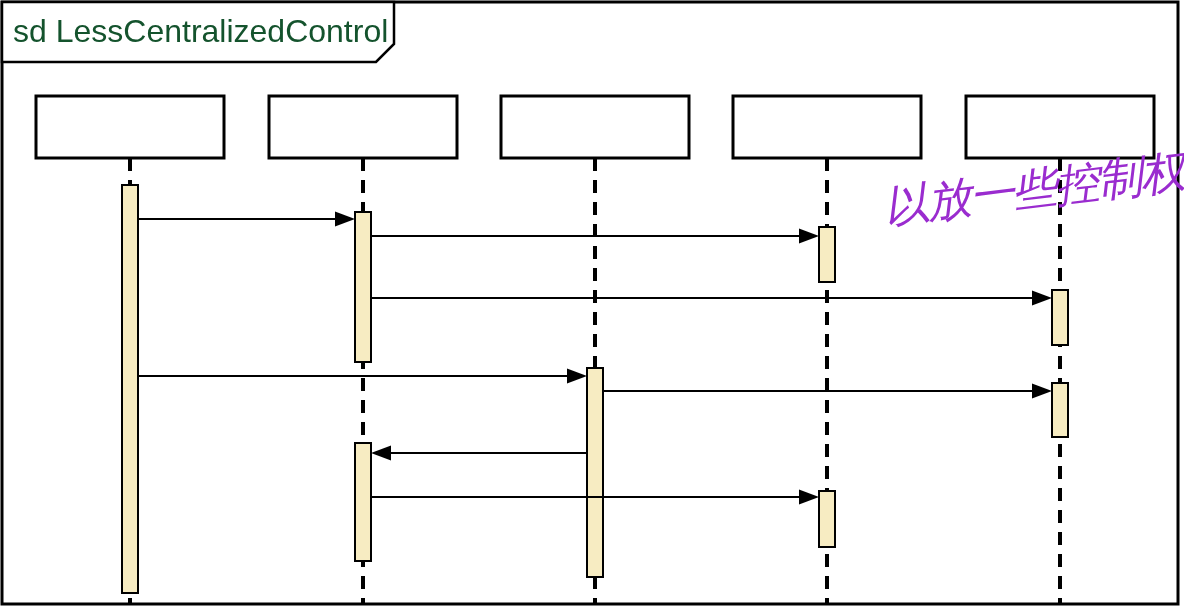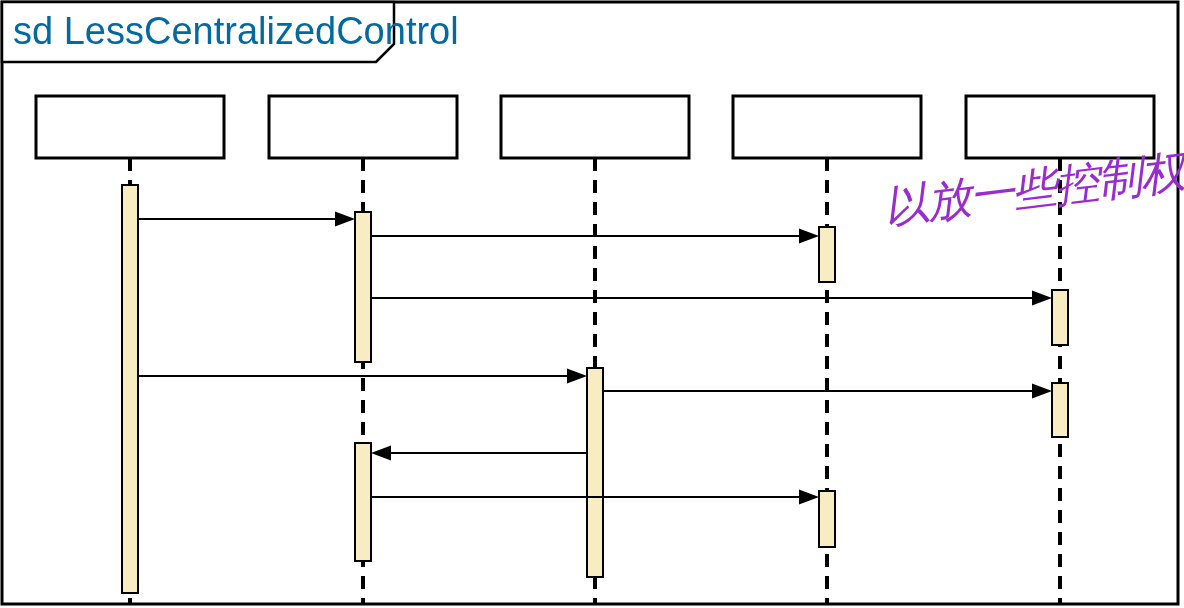--- a/index.html
+++ b/index.html
@@ -19,23 +19,23 @@
   }
   svg.diagram-layer {
     position: absolute;
     left: 0;
     top: 0;
   }
   .frame-title {
     position: absolute;
     left: 13px;
     top: 15px;
-    font-size: 38px;
+    font-size: 32px;
     line-height: 32px;
-    color: #0369a1;
+    color: #14532d;
     white-space: nowrap;
     font-family: "Liberation Sans", sans-serif;
   }
   .handwritten-note {
     position: absolute;
     left: 884px;
     top: 183px;
     font-size: 45px;
     line-height: 50px;
     font-style: italic;

